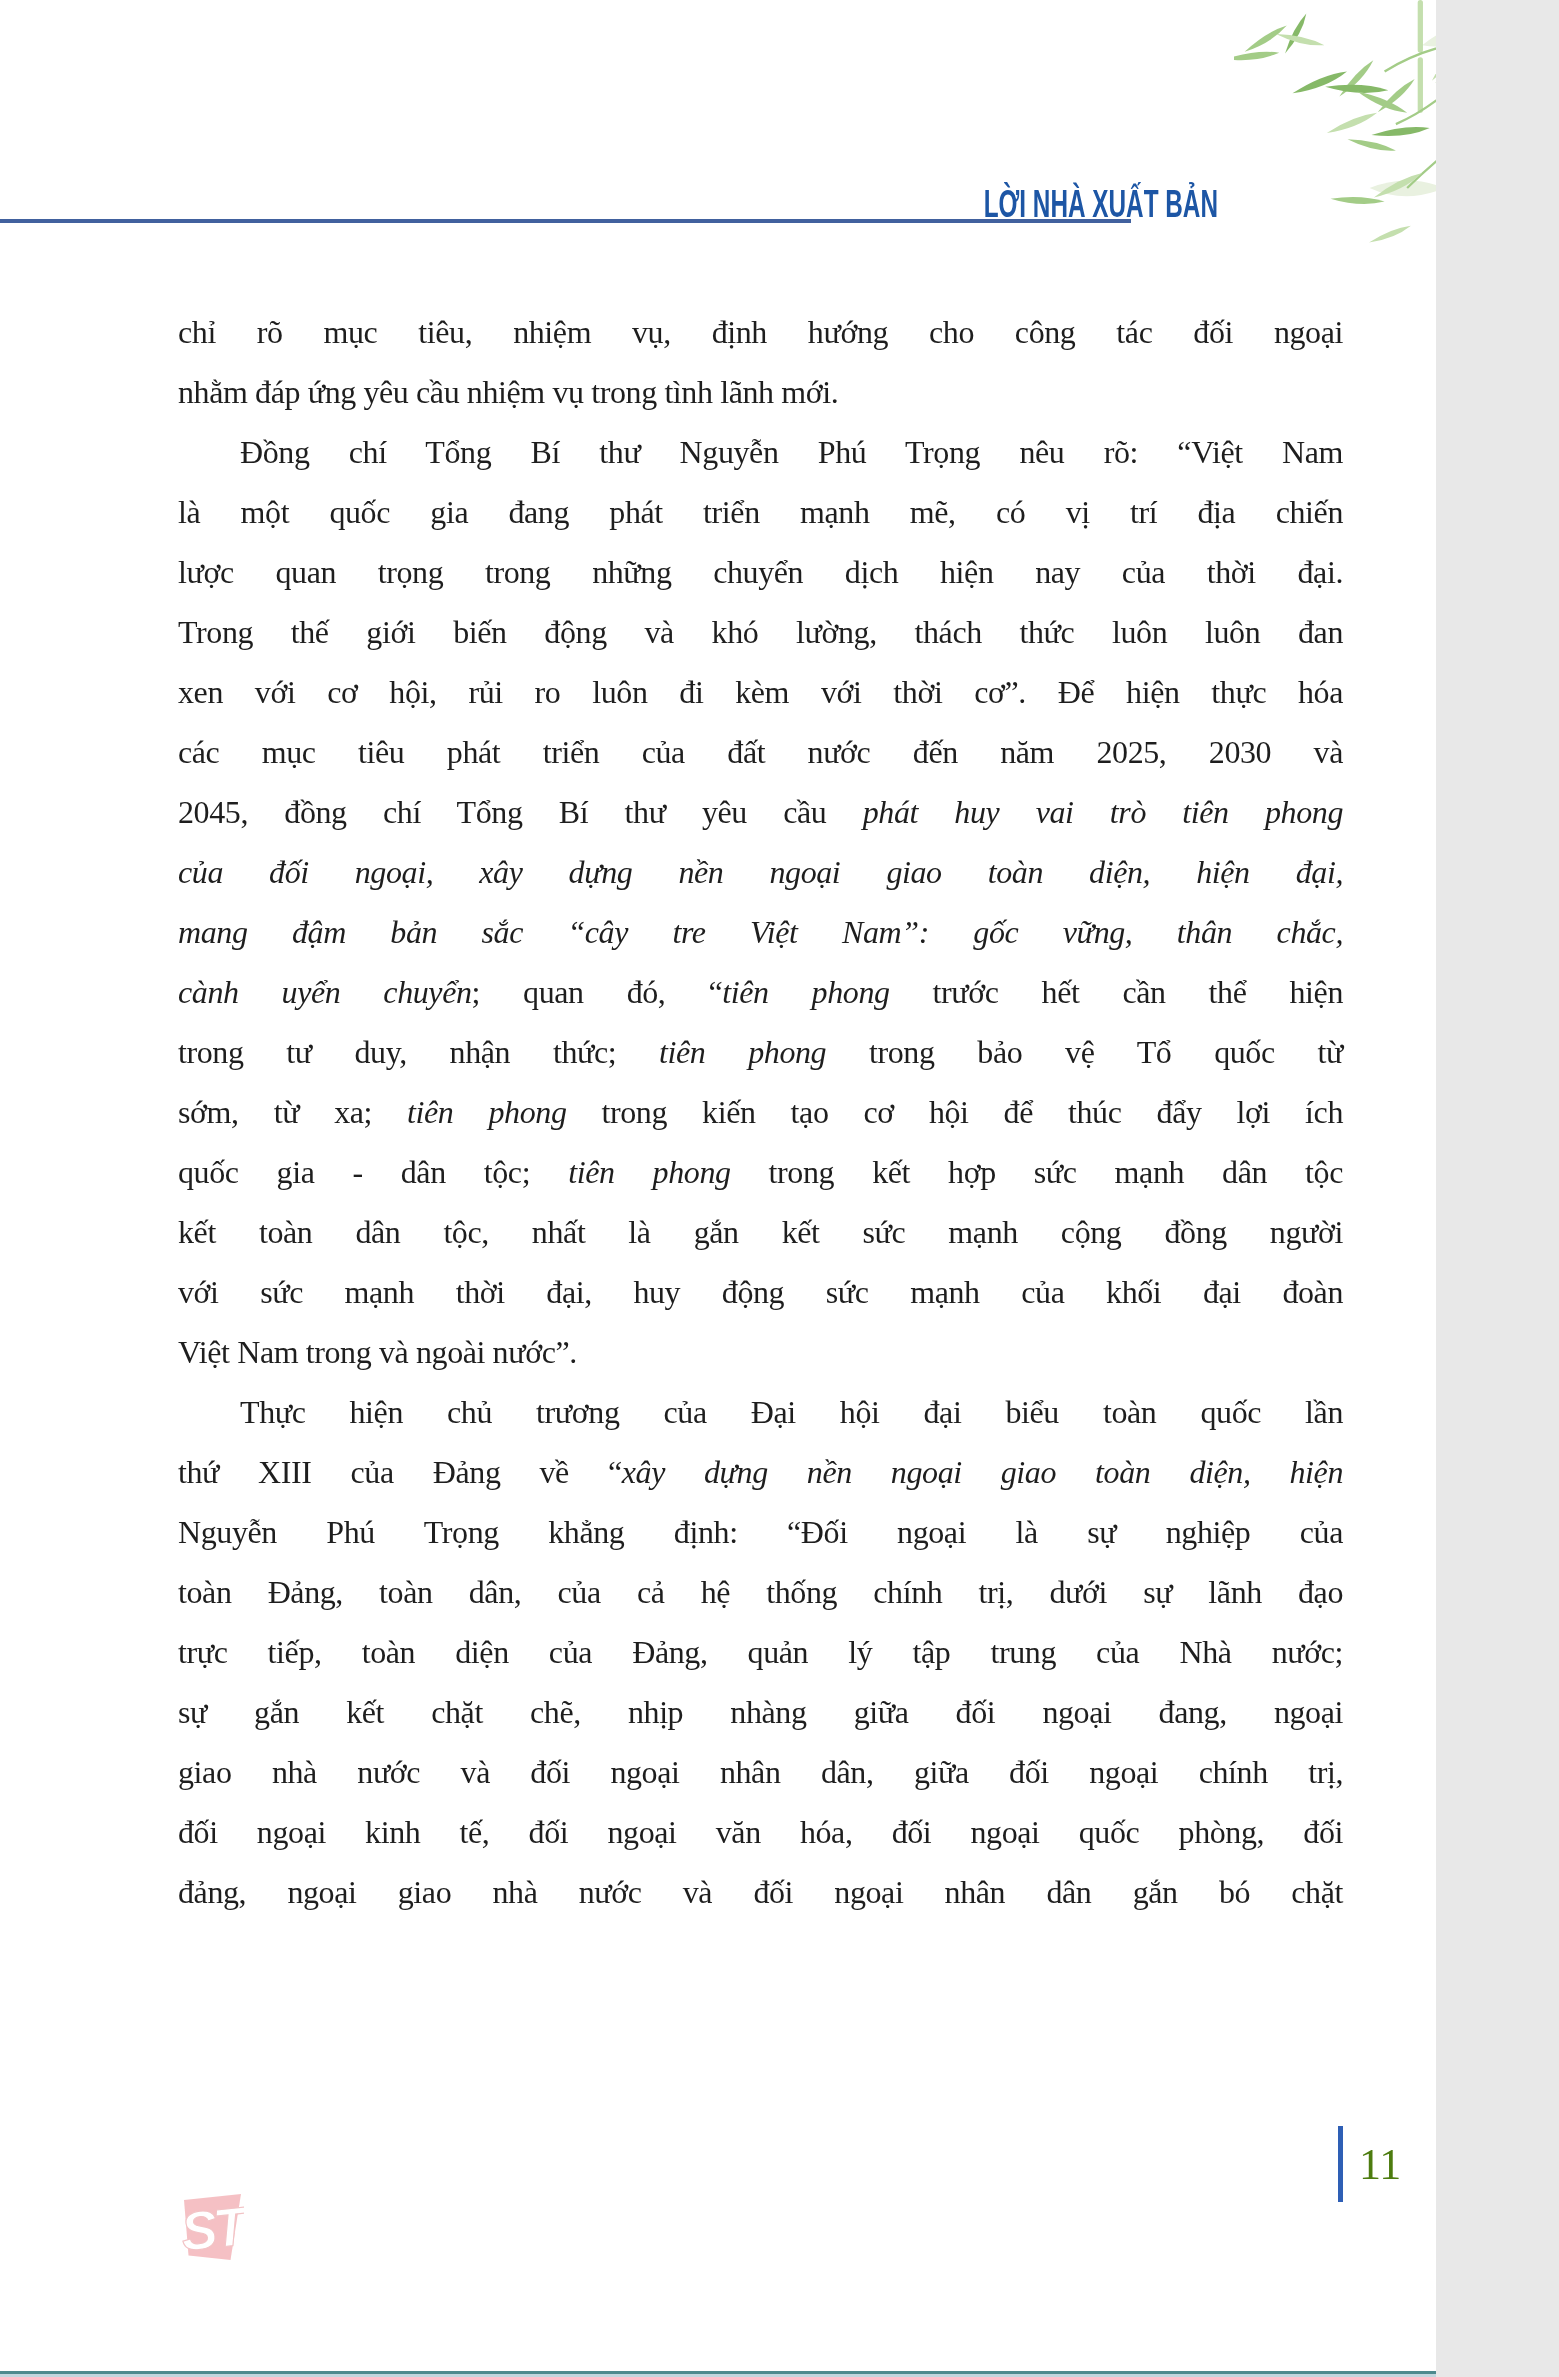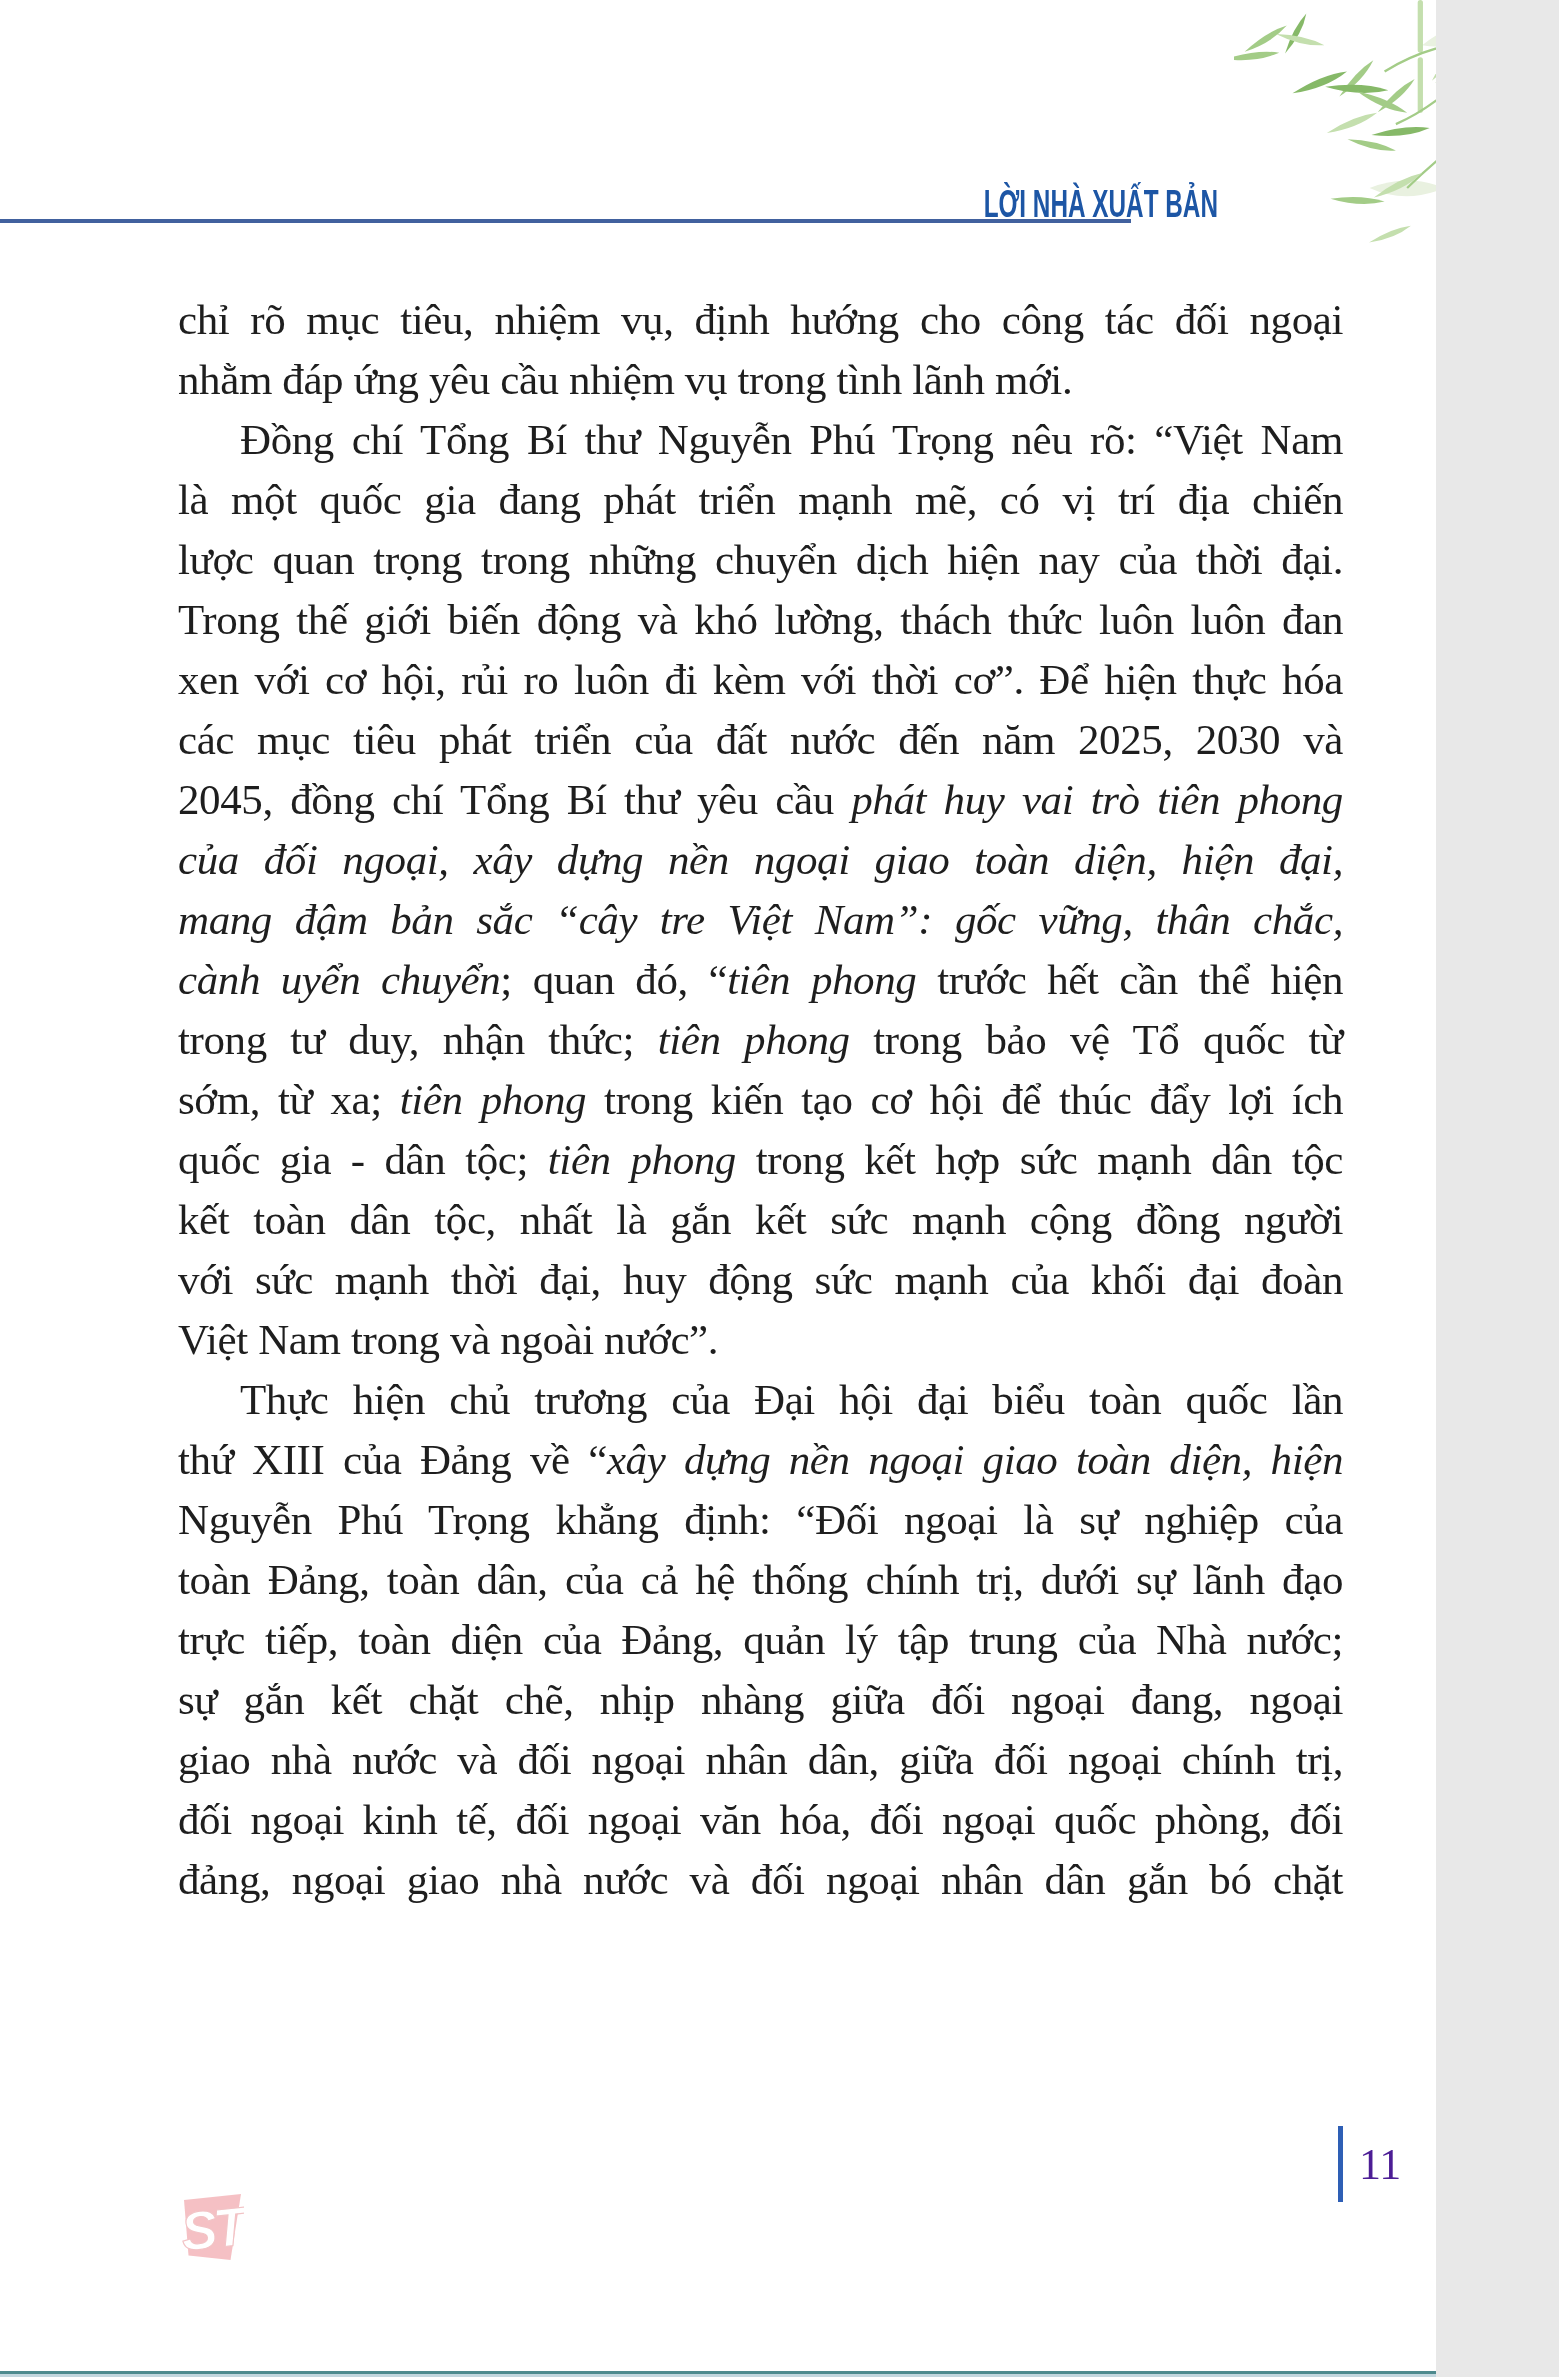--- a/index.html
+++ b/index.html
@@ -20,41 +20,41 @@
     font-family:"Liberation Sans", sans-serif;
     font-weight:700;font-size:38px;line-height:38px;
     color:var(--accent-blue);
     letter-spacing:0px;white-space:nowrap;
     transform:scaleX(0.64);transform-origin:right top;
   }
   
   .bamboo{position:absolute;left:1234px;top:0;width:326px;height:331px;}
   
   .body-text{
-    position:absolute;left:178px;top:290px;width:1165px;
-    font-size:43px;line-height:60px;color:var(--text-color);
+    position:absolute;left:178px;top:302px;width:1165px;
+    font-size:32px;line-height:60px;color:var(--text-color);
     letter-spacing:-0.4px;
   }
   .line{
     text-align:justify;
     text-align-last:justify;
     height:60px;
   }
   .line.last{text-align-last:left;}
   .line.indent{text-indent:62px;}
   .it{font-style:italic;}
   
   .publisher-logo{position:absolute;left:175px;top:2191px;width:69px;height:72px;opacity:.85;}
   .page-number-bar{
     position:absolute;left:1338px;top:2126px;width:5.3px;height:76px;
     background:var(--bar-blue);
   }
   .page-number{
     position:absolute;left:1359px;top:2135px;
-    font-size:44px;line-height:60px;color:#4c1d95;
+    font-size:44px;line-height:60px;color:#4d7c0f;
     font-family:"Liberation Serif", serif;
   }
   .bottom-rule{
     position:absolute;left:0;top:2371px;width:1560px;height:3.8px;
     background:var(--teal-line);
   }
   .bottom-strip{
     position:absolute;left:0;top:2374px;width:1560px;height:3px;
     background:#c2d6de;
   }

